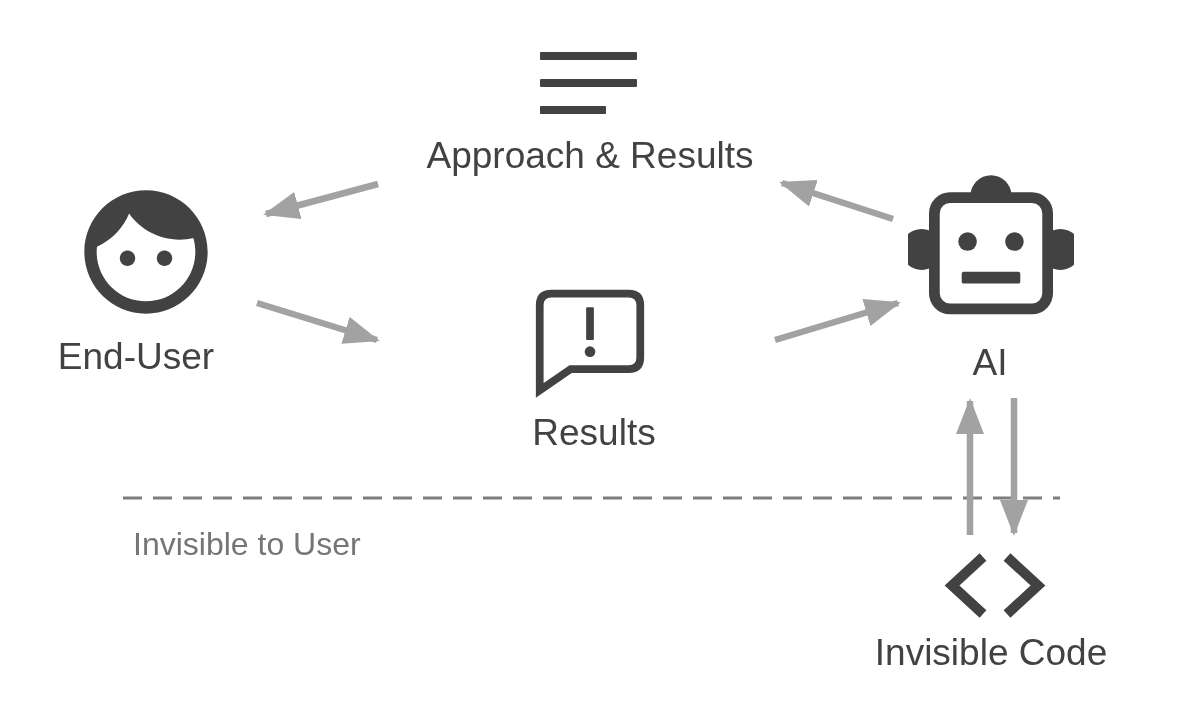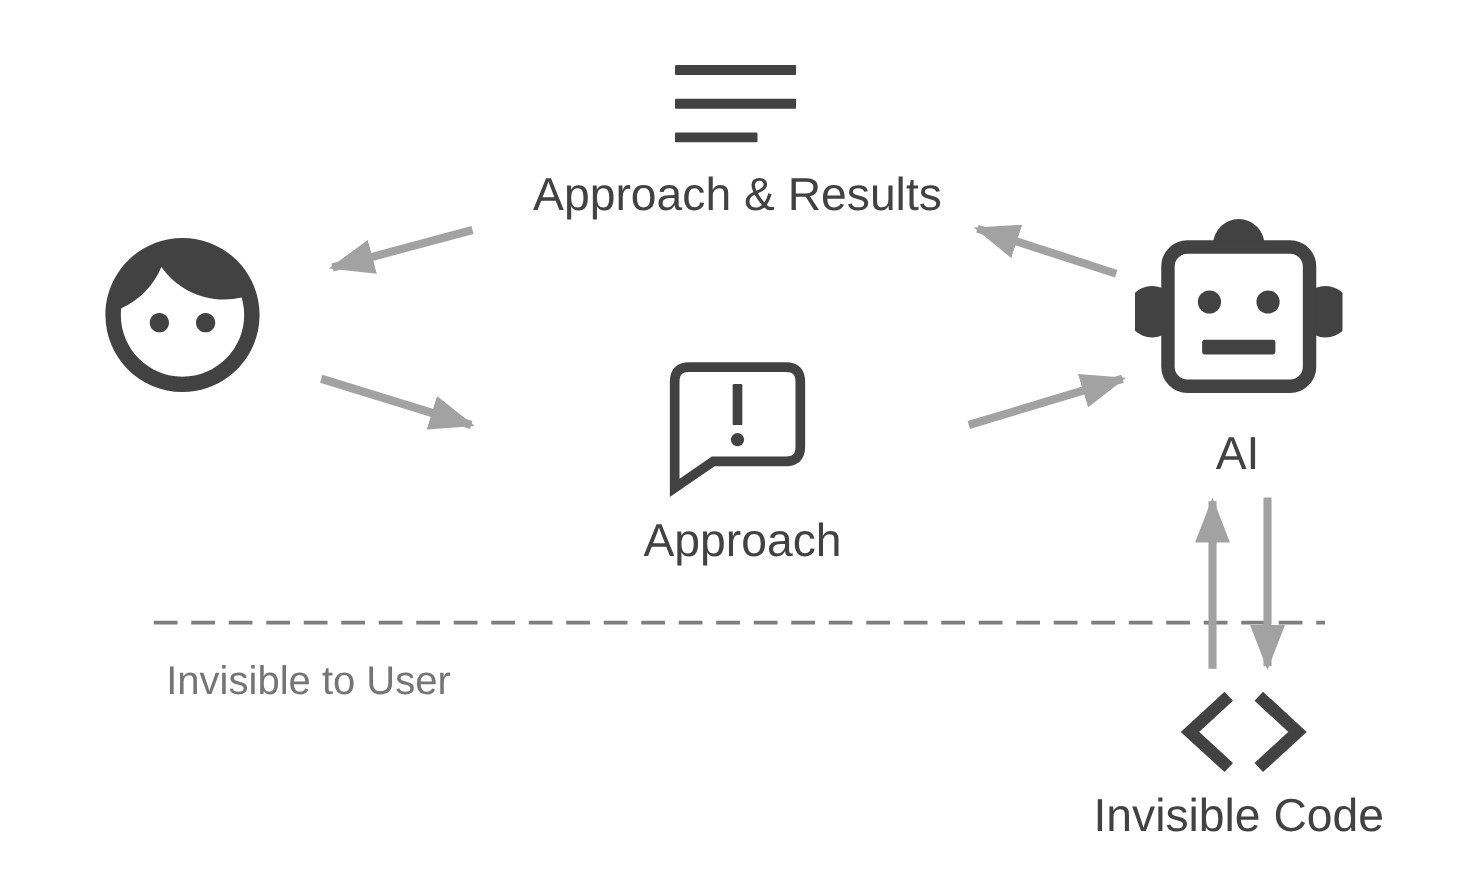--- a/index.html
+++ b/index.html
@@ -70,29 +70,30 @@
   </div>
   <div class="label centered" style="left:590px;top:133px;">
     <div>Approach &amp; Results</div>
   </div>
 
   <div class="icon" style="left:72px;top:178px;width:148px;height:148px;">
     <svg viewBox="0 0 24 24">
       <path fill="currentColor" d="M9 11.75c-.69 0-1.25.56-1.25 1.25s.56 1.25 1.25 1.25 1.25-.56 1.25-1.25-.56-1.25-1.25-1.25zm6 0c-.69 0-1.25.56-1.25 1.25s.56 1.25 1.25 1.25 1.25-.56 1.25-1.25-.56-1.25-1.25-1.25zM12 2C6.48 2 2 6.48 2 12s4.48 10 10 10 10-4.48 10-10S17.52 2 12 2zm0 18c-4.41 0-8-3.59-8-8 0-.29.02-.58.05-.86 2.36-1.05 4.23-2.98 5.21-5.37C11.07 8.33 14.05 10 17.42 10c.78 0 1.53-.09 2.25-.26.21.71.33 1.47.33 2.26 0 4.41-3.59 8-8 8z"></path>
     </svg>
   </div>
+  <div class="label centered" style="left:136px;top:334px;">End-User</div>
 
   <div class="icon" style="left:532px;top:286px;width:116px;height:112px;">
     <svg viewBox="0 0 120 112">
       <path d="M 40 84 H 100 Q 112 84 112 72 V 18 Q 112 6 100 6 H 20 Q 8 6 8 18 V 106 Z" fill="none" stroke="currentColor" stroke-width="8" stroke-linejoin="miter"></path>
       <rect x="56" y="20" width="8" height="34" rx="1" fill="currentColor"></rect>
       <circle cx="60" cy="66" r="5.5" fill="currentColor"></circle>
     </svg>
   </div>
-  <div class="label centered" style="left:594px;top:410px;">Approach</div>
+  <div class="label centered" style="left:594px;top:410px;">Results</div>
 
   <div class="icon" style="left:908px;top:172px;width:166px;height:147px;">
     <svg viewBox="0 0 170 150">
       <circle cx="85" cy="24" r="21" fill="currentColor"></circle>
       <circle cx="14" cy="79" r="21" fill="currentColor"></circle>
       <circle cx="156" cy="79" r="21" fill="currentColor"></circle>
       <rect x="27" y="26" width="116" height="114" rx="16" fill="#ffffff" stroke="currentColor" stroke-width="11"></rect>
       <circle cx="61" cy="71" r="9.5" fill="currentColor"></circle>
       <circle cx="109" cy="71" r="9.5" fill="currentColor"></circle>
       <rect x="55" y="102" width="60" height="12" rx="2" fill="currentColor"></rect>

